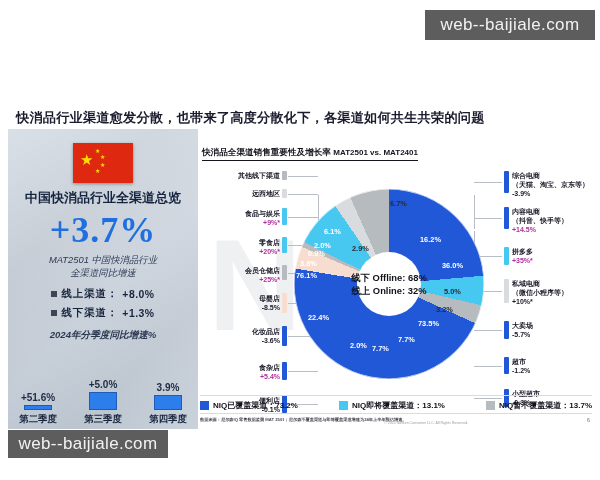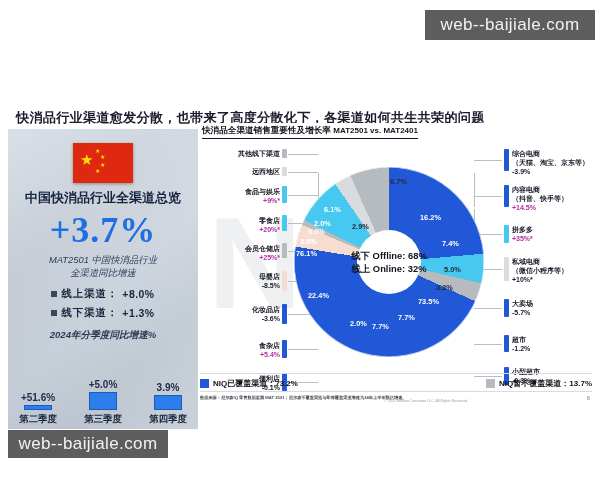--- a/index.html
+++ b/index.html
@@ -79,21 +79,21 @@
     position:absolute;left:10px;top:222px;width:170px;height:75px;
     display:flex;align-items:flex-end;justify-content:space-between;
   }
   .qbar{width:40px;text-align:center;}
   .qbar .qv{font-size:10px;font-weight:bold;color:#1d2b44;margin-bottom:2px;}
   .qbar .qr{background:#2d7dea;margin:0 auto;width:26px;border:1px solid #1c5dbb;}
   .qbar .qn{font-size:9.4px;font-weight:bold;color:#16243c;margin-top:3px;white-space:nowrap;}
 
   
   .chart{
-    position:absolute;left:198px;top:76px;width:396px;height:300px;
+    position:absolute;left:198px;top:98px;width:396px;height:300px;
     background:#fff;overflow:hidden;
   }
   .chart-title{
     position:absolute;left:4px;top:2px;font-size:8.6px;font-weight:bold;color:#15151f;
     border-bottom:1px solid #15151f;padding-bottom:1px;white-space:nowrap;
   }
   .chart-title .mat{font-weight:bold;font-size:8px;}
   .ghost{
     position:absolute;left:10px;top:40px;width:370px;height:200px;
     color:#eef0f2;font-size:130px;font-weight:bold;letter-spacing:12px;
@@ -312,21 +312,21 @@
           <div>小型超市</div>
           <div class="neg">-0.3%</div>
         </div>
       </div>
 
     <div class="donut-wrap">
       <div class="donut" id="donut" style="background: conic-gradient(rgb(33, 88, 216) 0deg, rgb(33, 88, 216) 58.32deg, rgb(33, 88, 216) 58.32deg, rgb(33, 88, 216) 84.96deg, rgb(70, 200, 240) 84.96deg, rgb(70, 200, 240) 102.96deg, rgb(182, 187, 191) 102.96deg, rgb(182, 187, 191) 114.48deg, rgb(33, 88, 216) 114.48deg, rgb(33, 88, 216) 129.24deg, rgb(33, 88, 216) 129.24deg, rgb(33, 88, 216) 156.96deg, rgb(33, 88, 216) 156.96deg, rgb(33, 88, 216) 184.68deg, rgb(33, 88, 216) 184.68deg, rgb(33, 88, 216) 191.88deg, rgb(33, 88, 216) 191.88deg, rgb(33, 88, 216) 272.52deg, rgb(33, 88, 216) 272.52deg, rgb(33, 88, 216) 279.36deg, rgb(247, 221, 208) 279.36deg, rgb(247, 221, 208) 293.04deg, rgb(182, 187, 191) 293.04deg, rgb(182, 187, 191) 296.28deg, rgb(70, 200, 240) 296.28deg, rgb(70, 200, 240) 303.48deg, rgb(70, 200, 240) 303.48deg, rgb(70, 200, 240) 325.44deg, rgb(216, 220, 223) 325.44deg, rgb(216, 220, 223) 335.88deg, rgb(182, 187, 191) 335.88deg, rgb(182, 187, 191) 360deg); box-shadow: rgba(255, 255, 255, 0.8) 0px 0px 0px 0.6px inset;"></div>
       <div id="slice-labels">
           <div class="pc dark" style="left: 96px; top: 10px;">6.7%</div>
           <div class="pc" style="left: 126px; top: 34px; margin-top: 12px;">16.2%</div>
-          <div class="pc" style="left: 148px; top: 72px;">7.4%</div>
+          <div class="pc" style="left: 148px; top: 72px;">36.0%</div>
           <div class="pc dark" style="left: 150px; top: 98px;">5.0%</div>
           <div class="pc dark" style="left: 142px; top: 116px;">3.2%</div>
           <div class="pc" style="left: 124px; top: 130px;">73.5%</div>
           <div class="pc" style="left: 104px; top: 146px;">7.7%</div>
           <div class="pc" style="left: 78px; top: 155px;">7.7%</div>
           <div class="pc" style="left: 56px; top: 152px;">2.0%</div>
           <div class="pc" style="left: 14px; top: 124px;">22.4%</div>
           <div class="pc" style="left: 2px; top: 82px;">76.1%</div>
           <div class="pc" style="left: 6px; top: 70px;">3.8%</div>
           <div class="pc" style="left: 14px; top: 60px;">0.9%</div>
@@ -340,20 +340,24 @@
         <div>线上 Online: 32%</div>
       </div>
     </div>
 
     <div class="legend">
       <div class="lg">
         <span class="sw" id="sw0" style="background: rgb(33, 88, 216);"></span>
         <span>NIQ已覆盖渠道：73.2%</span>
       </div>
       <div class="lg">
+        <span class="sw" id="sw1" style="background: rgb(70, 200, 240);"></span>
+        <span>NIQ即将覆盖渠道：13.1%</span>
+      </div>
+      <div class="lg">
         <span class="sw" id="sw2" style="background: rgb(182, 187, 191);"></span>
         <span>NIQ暂不覆盖渠道：13.7%</span>
       </div>
     </div>
 
     <div class="foot">数据来源：尼尔森IQ 零售数据监测 MAT 2501；尼尔森不覆盖渠道与即将覆盖渠道增速为24年上半年预估增速。</div>
     <div class="copy">© 2025 Nielsen Consumer LLC. All Rights Reserved.</div>
     <div class="pageno">6</div>
   </div>
 </div>

